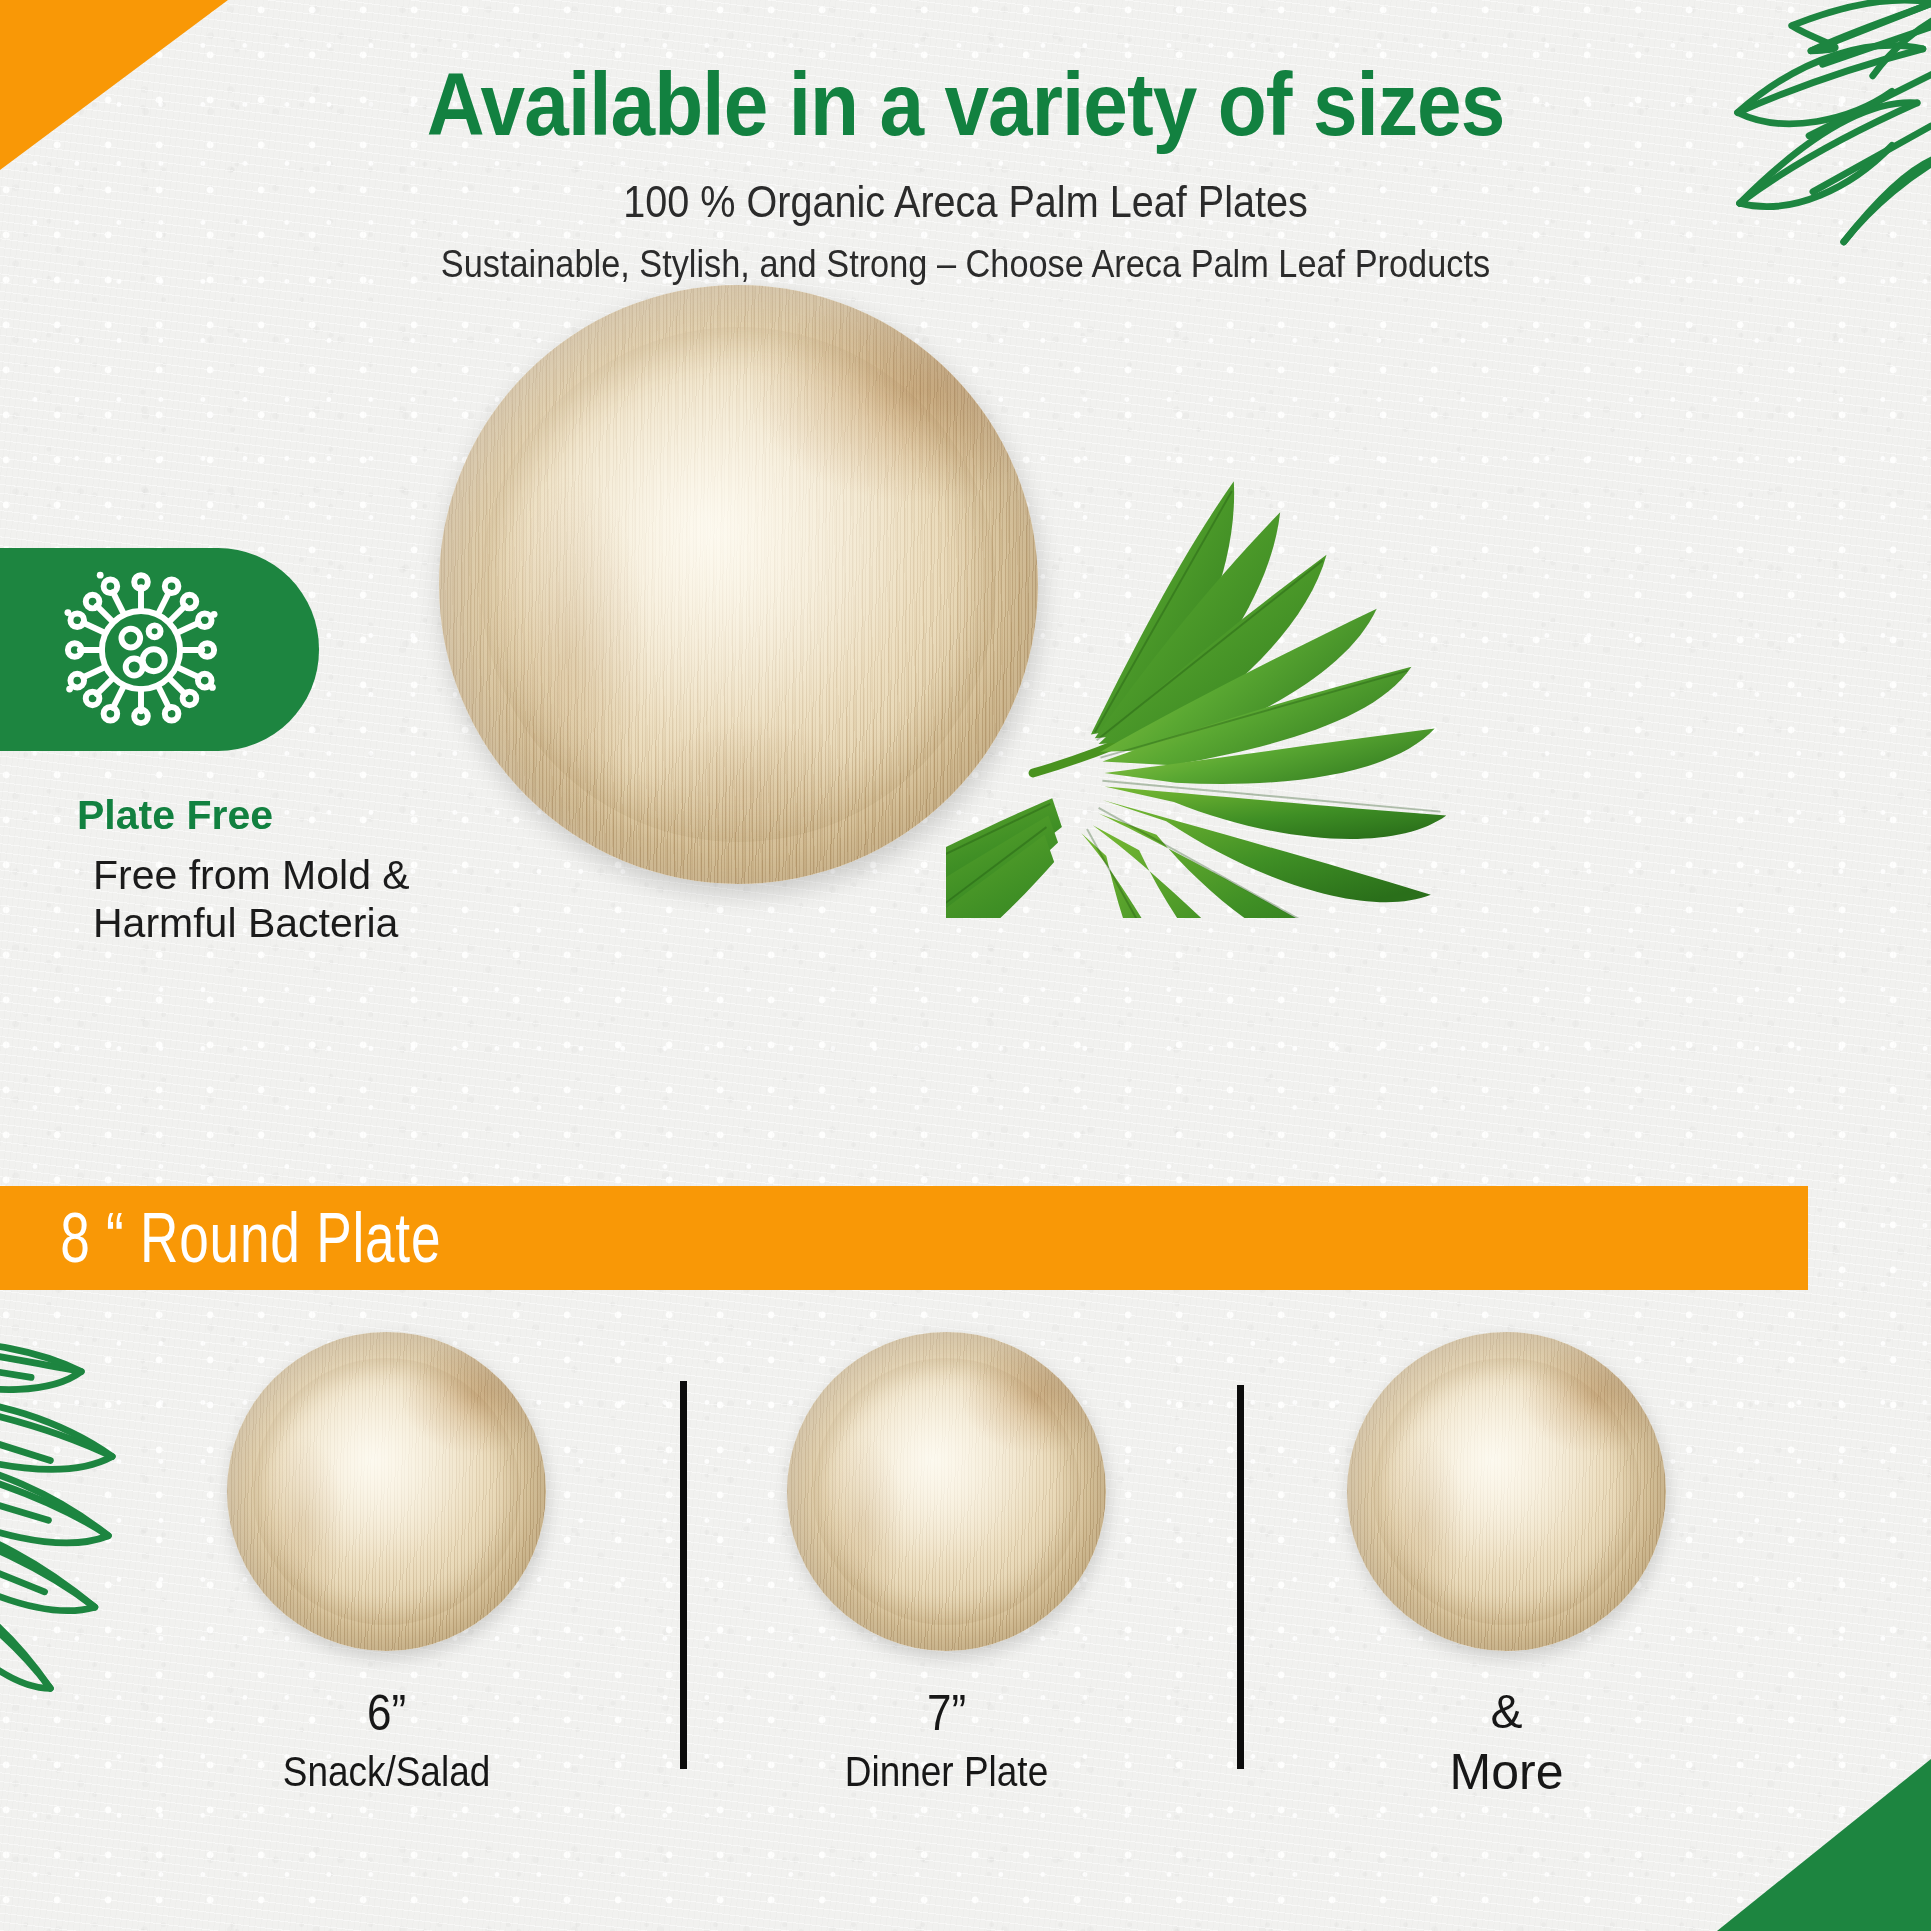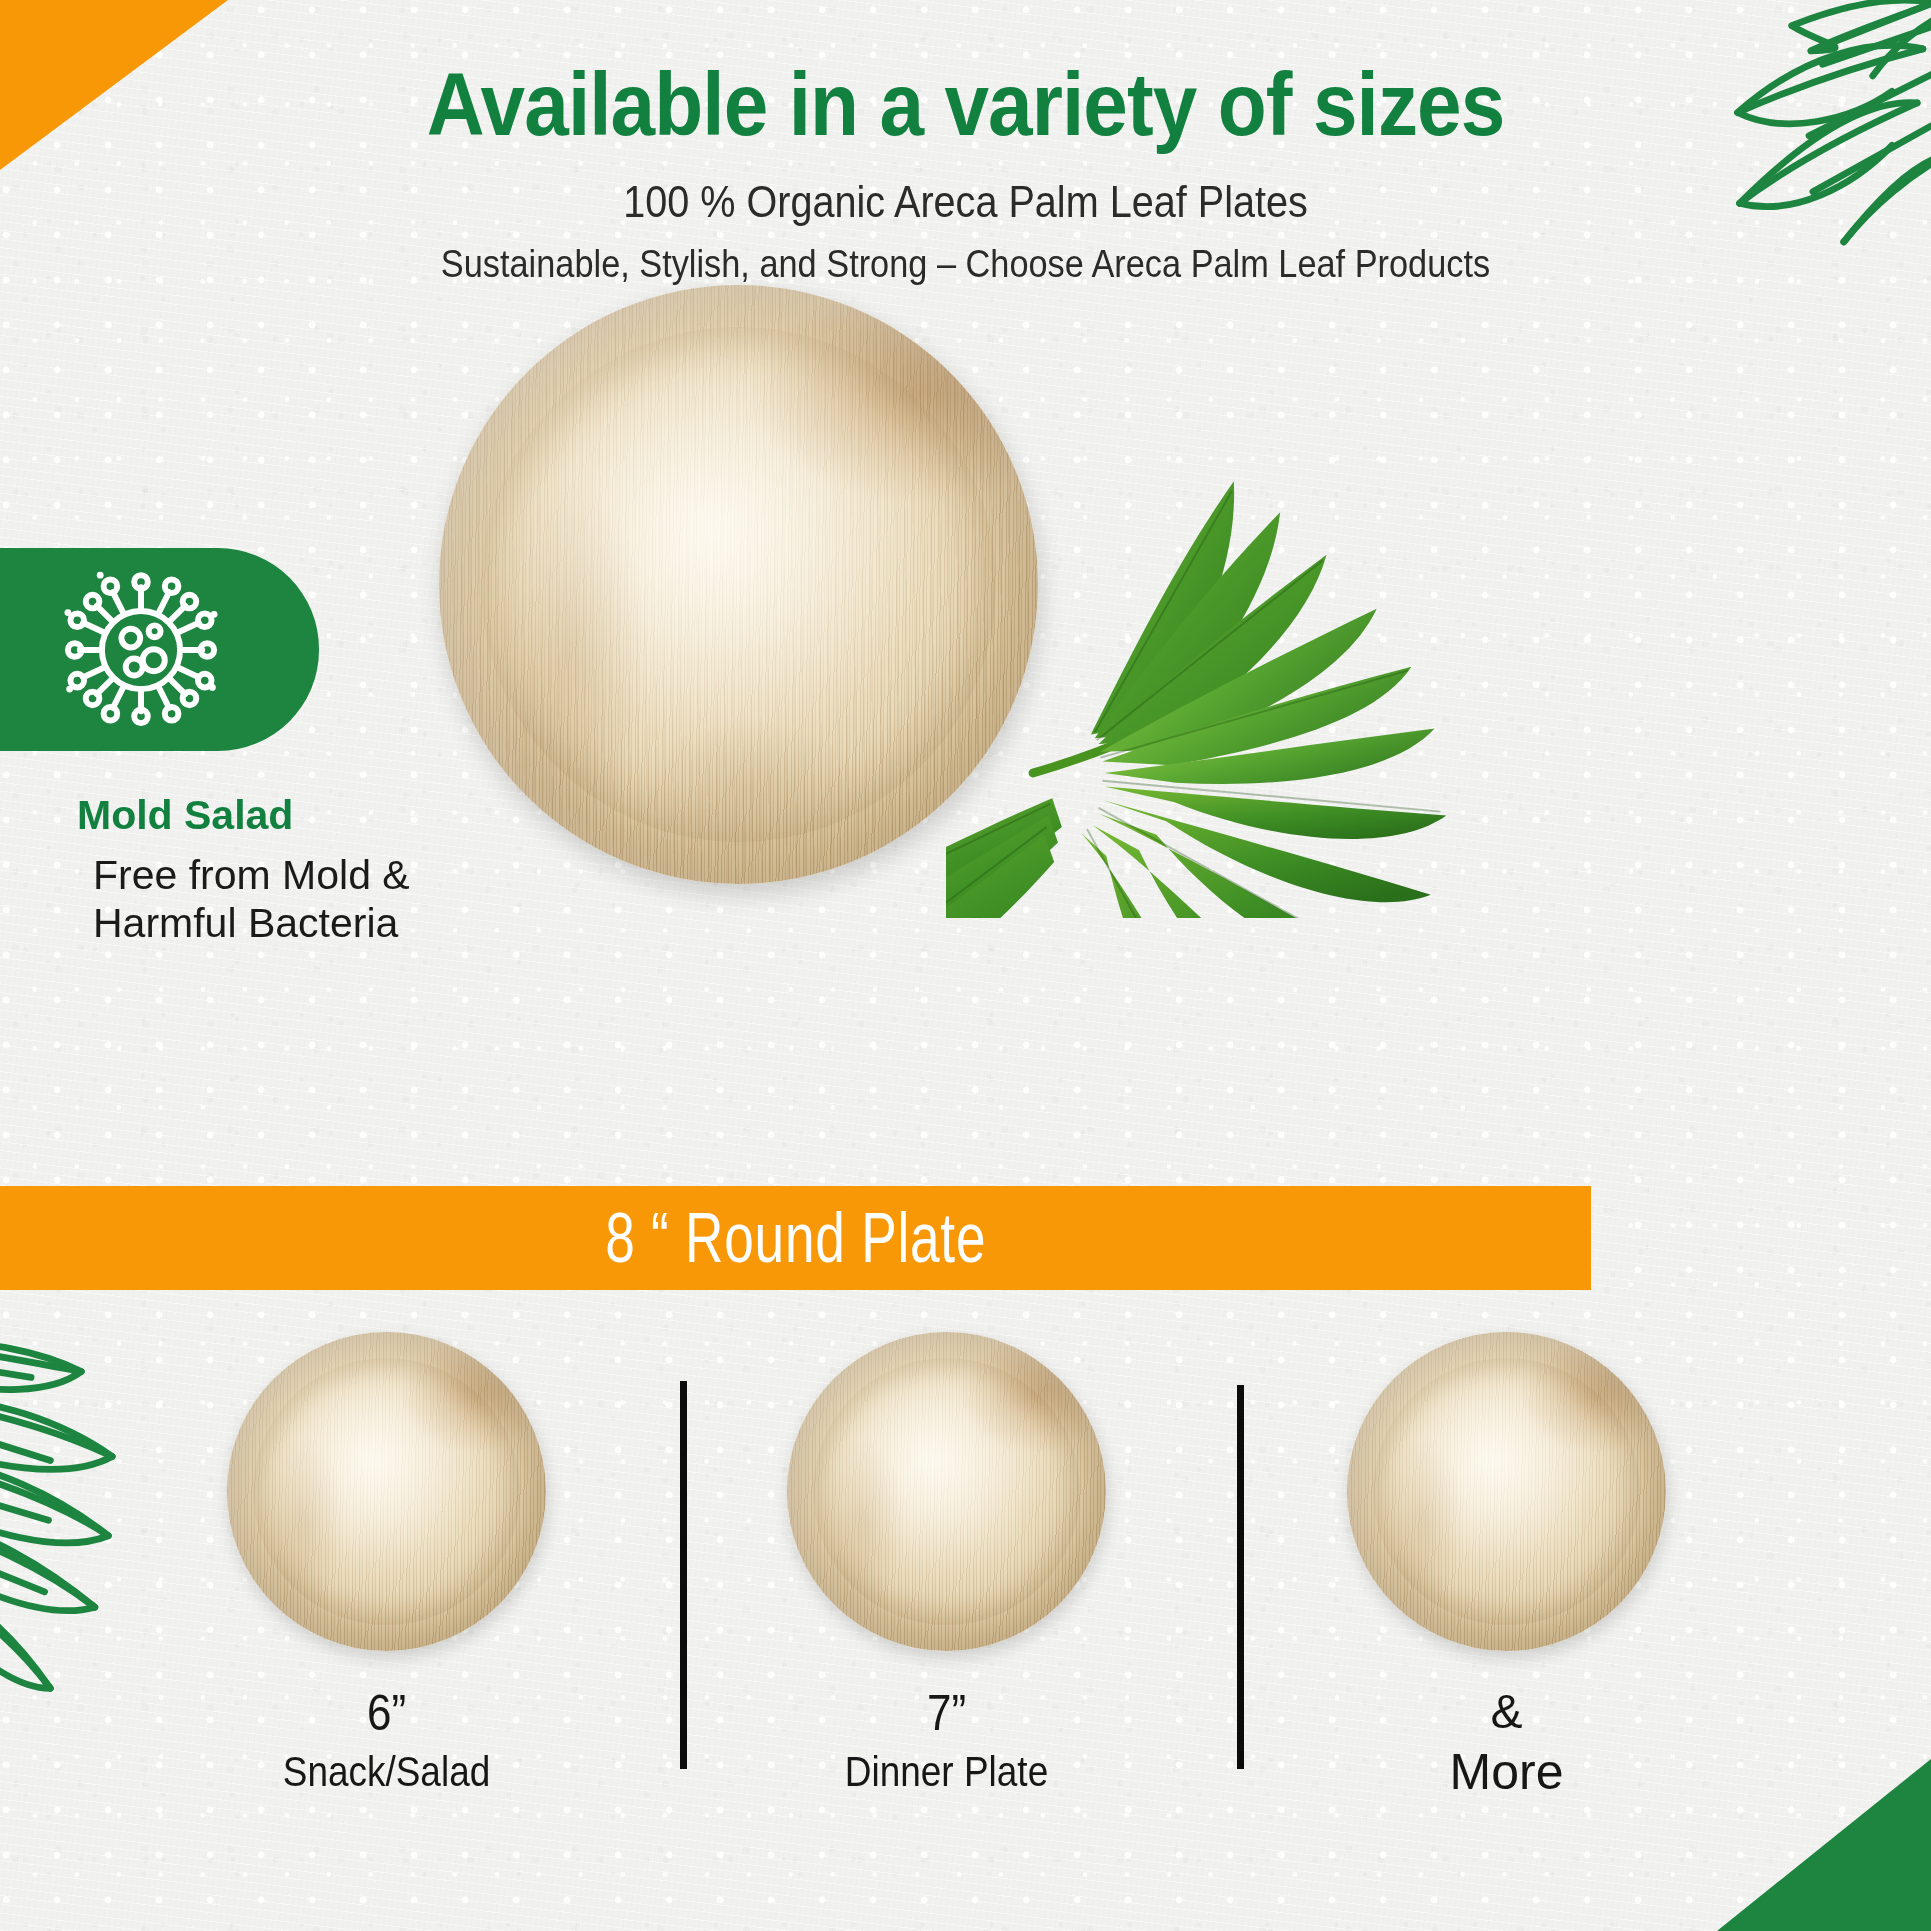--- a/index.html
+++ b/index.html
@@ -113,22 +113,22 @@
     position:absolute;left:77px;top:792px;z-index:9;
     margin:0;font-size:41px;font-weight:bold;color:#128140;
   }
   .badge-desc{
     position:absolute;left:77px;top:836px;z-index:9;width:463px;
     margin:16px;font-size:41px;line-height:1.16;color:#1b1b1b;
   }
 
   
   .banner{
-    position:absolute;left:0;top:1186px;width:1591px;height:104px;z-index:7;
-    background:#f99806;display:flex;align-items:center;justify-content:center;
+    position:absolute;left:0;top:1186px;width:1808px;height:104px;z-index:7;
+    background:#f99806;display:flex;align-items:center;justify-content:flex-start;
   }
   .banner-text{
     margin:0;font-size:70px;font-weight:normal;color:#ffffff;
     transform:scaleX(.76);transform-origin:center;letter-spacing:1px;
   }
 
   
   .sizes{position:absolute;left:0;top:1332px;width:1931px;height:541px;z-index:7;}
   .size-col{position:absolute;width:425px;text-align:center;}
   .col-1{left:174px;}
@@ -339,21 +339,21 @@
     </g>
     <g fill="#ffffff">
       <circle cx="14" cy="56" r="4"></circle>
       <circle cx="186" cy="58" r="4"></circle>
       <circle cx="16" cy="146" r="4"></circle>
       <circle cx="184" cy="144" r="4"></circle>
       <circle cx="52" cy="12" r="4"></circle>
     </g>
   </svg>
 </div>
-<p class="badge-title">Mold Salad</p>
+<p class="badge-title">Plate Free</p>
 <p class="badge-desc">Free from Mold &amp; Harmful Bacteria</p>
 
 <div class="banner">
   <p class="banner-text">8 “ Round Plate</p>
 </div>
 
 <div class="divider div-1"></div>
 <div class="divider div-2"></div>
 
 <div class="sizes">

